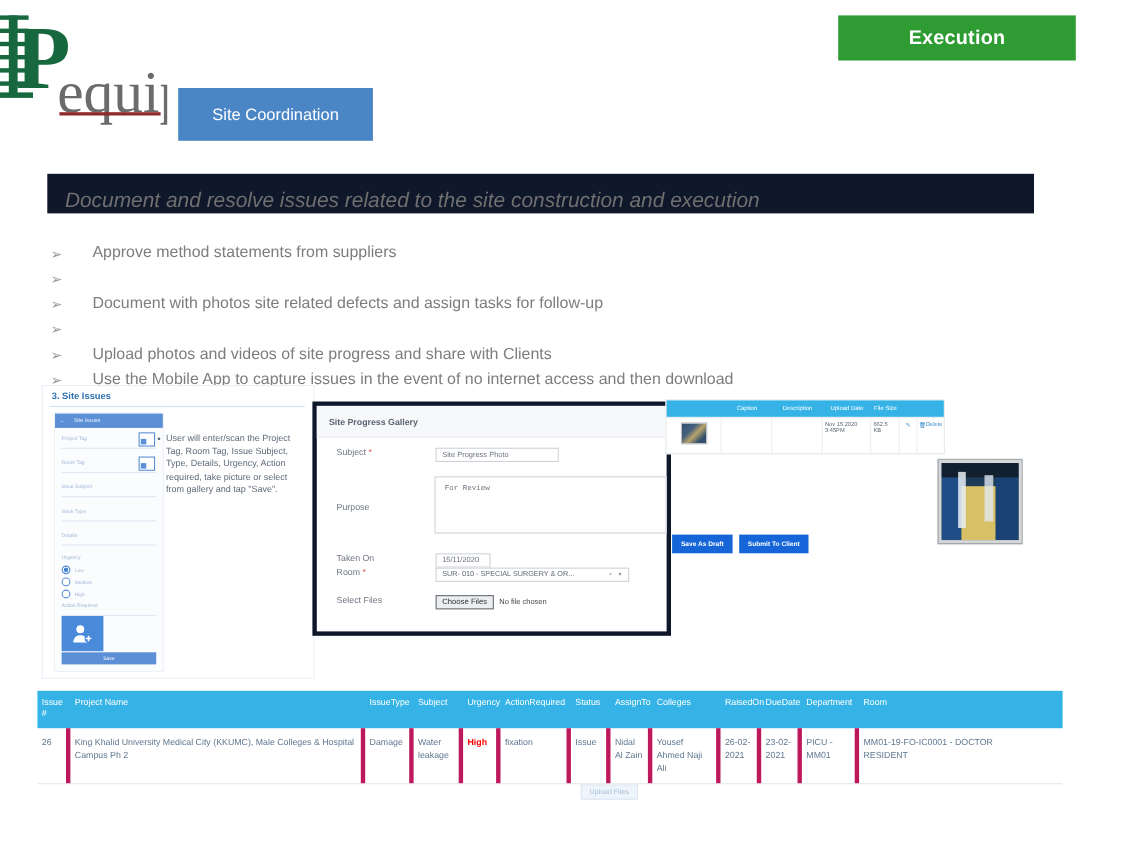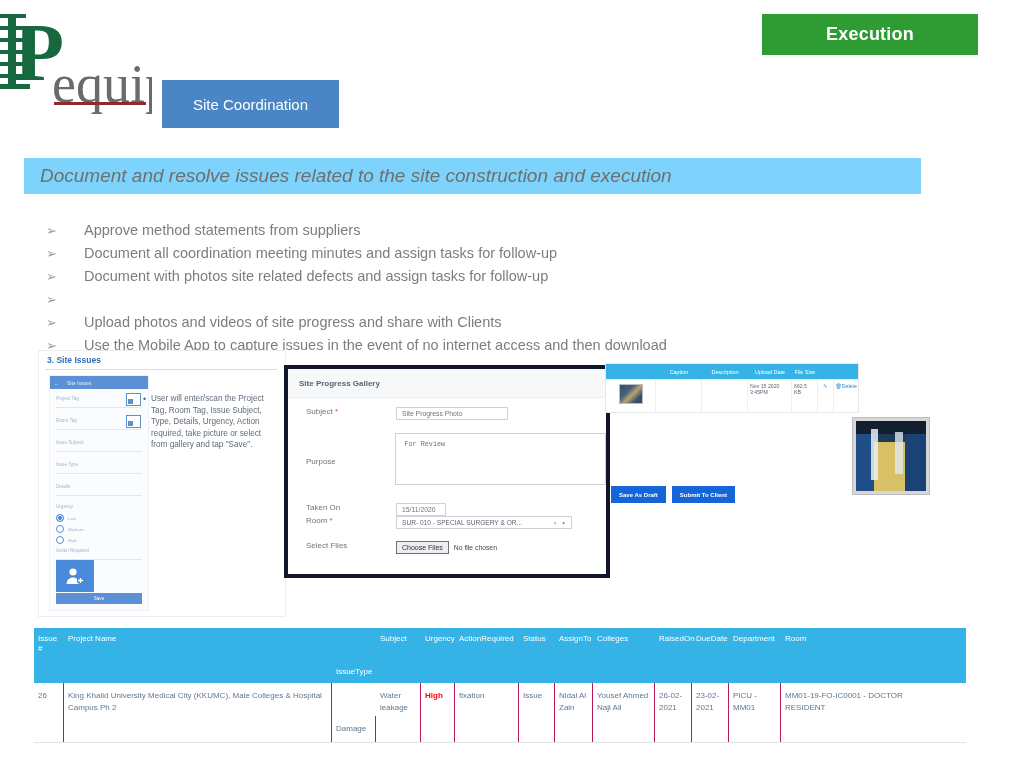--- a/index.html
+++ b/index.html
@@ -22,22 +22,22 @@
 
   
   .chip{
     position:absolute;left:162px;top:80px;width:177px;height:48px;
     background:#4a86c5;color:#ffffff;display:flex;align-items:center;justify-content:center;
     font-size:15px;
   }
 
   
   .subtitle-bar{
-    position:absolute;left:24px;top:158px;width:897px;height:36px;
-    background:#7dd3fc;display:flex;align-items:center;
+    position:absolute;left:43px;top:158px;width:897px;height:36px;
+    background:#0f172a;display:flex;align-items:flex-end;
   }
   .subtitle-bar .txt{
     padding-left:16px;font-size:19px;font-style:italic;color:#6f6f6f;white-space:nowrap;
   }
 
   
   .bullets{position:absolute;left:46px;top:220px;width:820px;}
   .bullet{display:flex;align-items:flex-start;height:21px;margin-bottom:2px;}
   .bullet .marker{width:38px;color:#9a9a9a;font-size:13px;line-height:21px;flex:0 0 38px;}
   .bullet .label{font-size:14.5px;color:#7d7d7d;line-height:21px;white-space:nowrap;}
@@ -187,27 +187,27 @@
 
   
   .btable{position:absolute;left:34px;top:628px;width:932px;background:#ffffff;}
   .bt-head{display:flex;background:#35b3e7;color:#ffffff;min-height:34px;font-size:8px;}
   .bt-head > div{
     padding:6px 4px;box-sizing:border-box;display:flex;align-items:flex-start;
     line-height:10px;
   }
   .bt-row{display:flex;border-bottom:1px solid #e3e6e9;min-height:46px;font-size:8px;color:#5f7790;}
   .bt-row > div{
-    padding:7px 4px;box-sizing:border-box;border-right:1px solid #be185d;
+    padding:7px 4px;box-sizing:border-box;border-right:4px solid #be185d;
     line-height:12px;
   }
   .bt-row > div:last-child{border-right:none;}
   .w-num{width:30px;}
   .w-proj{width:268px;}
-  .w-type{width:44px;margin-top:33px;}
+  .w-type{width:44px;}
   .w-subj{width:45px;}
   .w-urg{width:34px;}
   .w-act{width:64px;}
   .w-stat{width:36px;}
   .w-asg{width:38px;}
   .w-rb{width:62px;}
   .w-ron{width:37px;}
   .w-due{width:37px;}
   .w-dept{width:52px;}
   .w-room{width:145px;}
@@ -248,21 +248,20 @@
     <div class="txt">Document and resolve issues related to the site construction and execution</div>
   </div>
 
   <div class="bullets">
     <div class="bullet">
       <span class="marker">➢</span>
       <span class="label">Approve method statements from suppliers</span>
     </div>
     <div class="bullet">
       <span class="marker">➢</span>
-      <span class="label">Document all coordination meeting minutes and assign tasks for follow-up</span>
     </div>
     <div class="bullet">
       <span class="marker">➢</span>
       <span class="label">Document with photos site related defects and assign tasks for follow-up</span>
     </div>
     <div class="bullet">
       <span class="marker">➢</span>
     </div>
     <div class="bullet">
       <span class="marker">➢</span>

